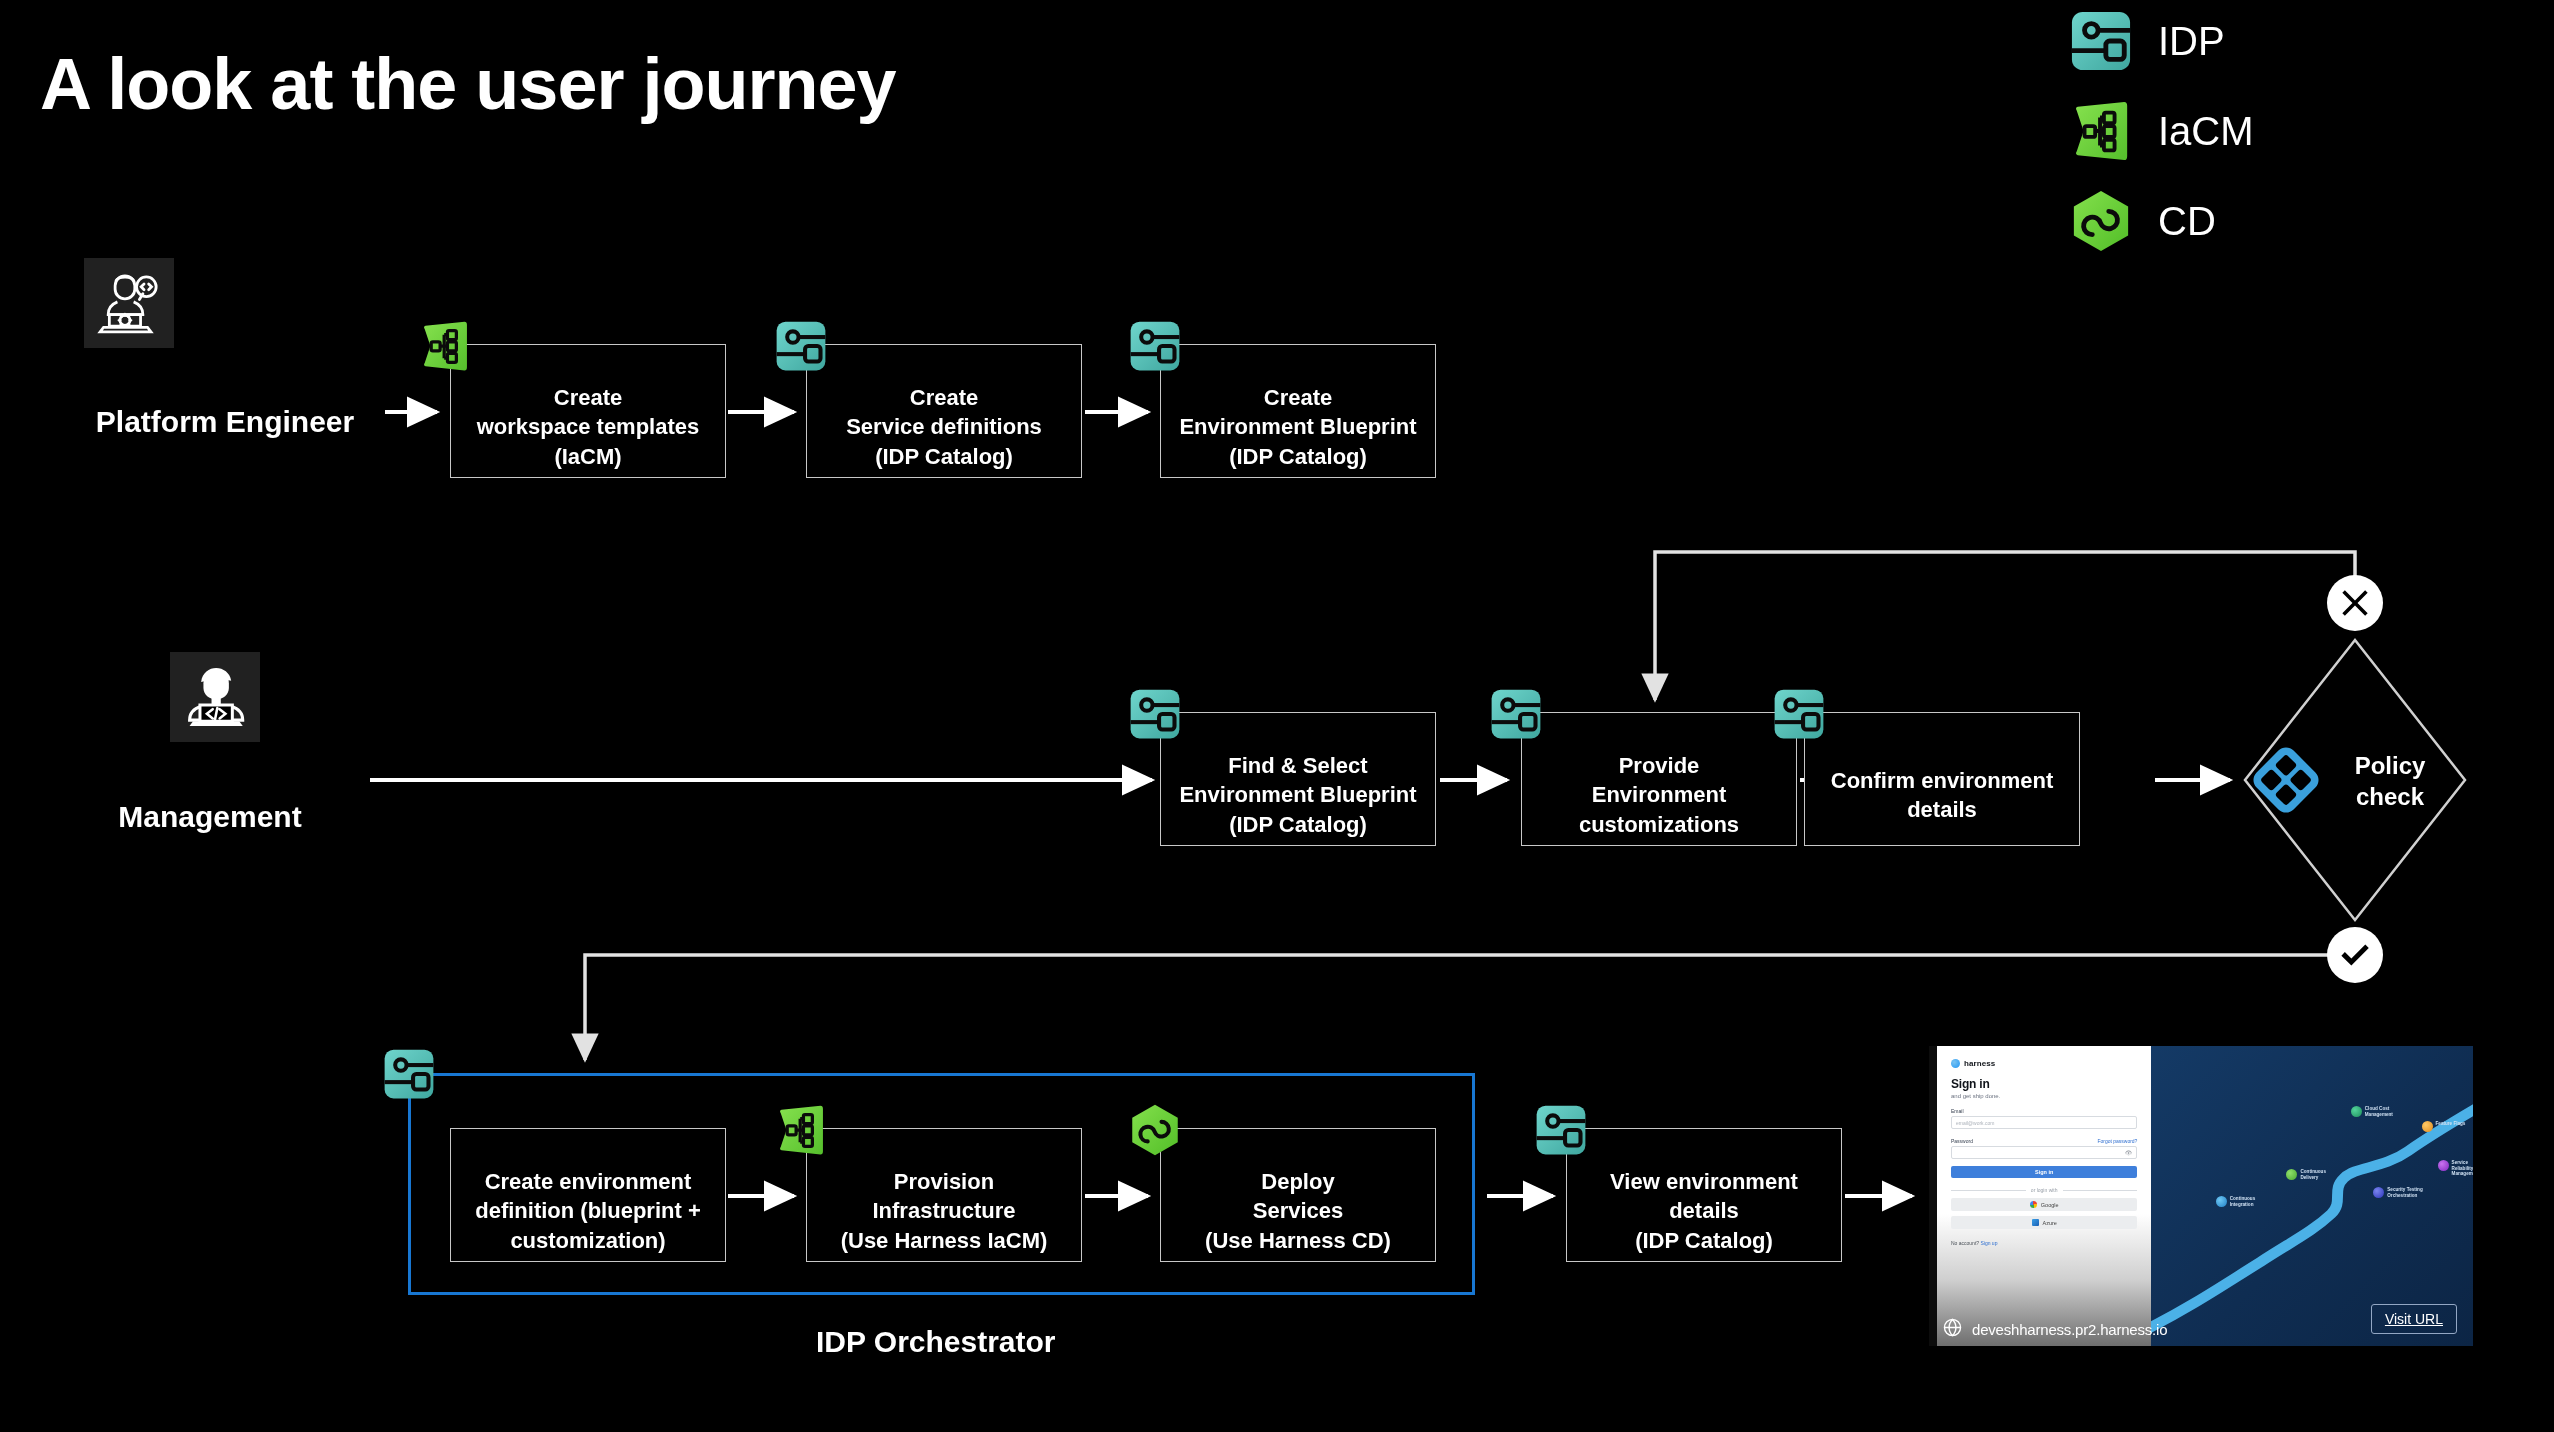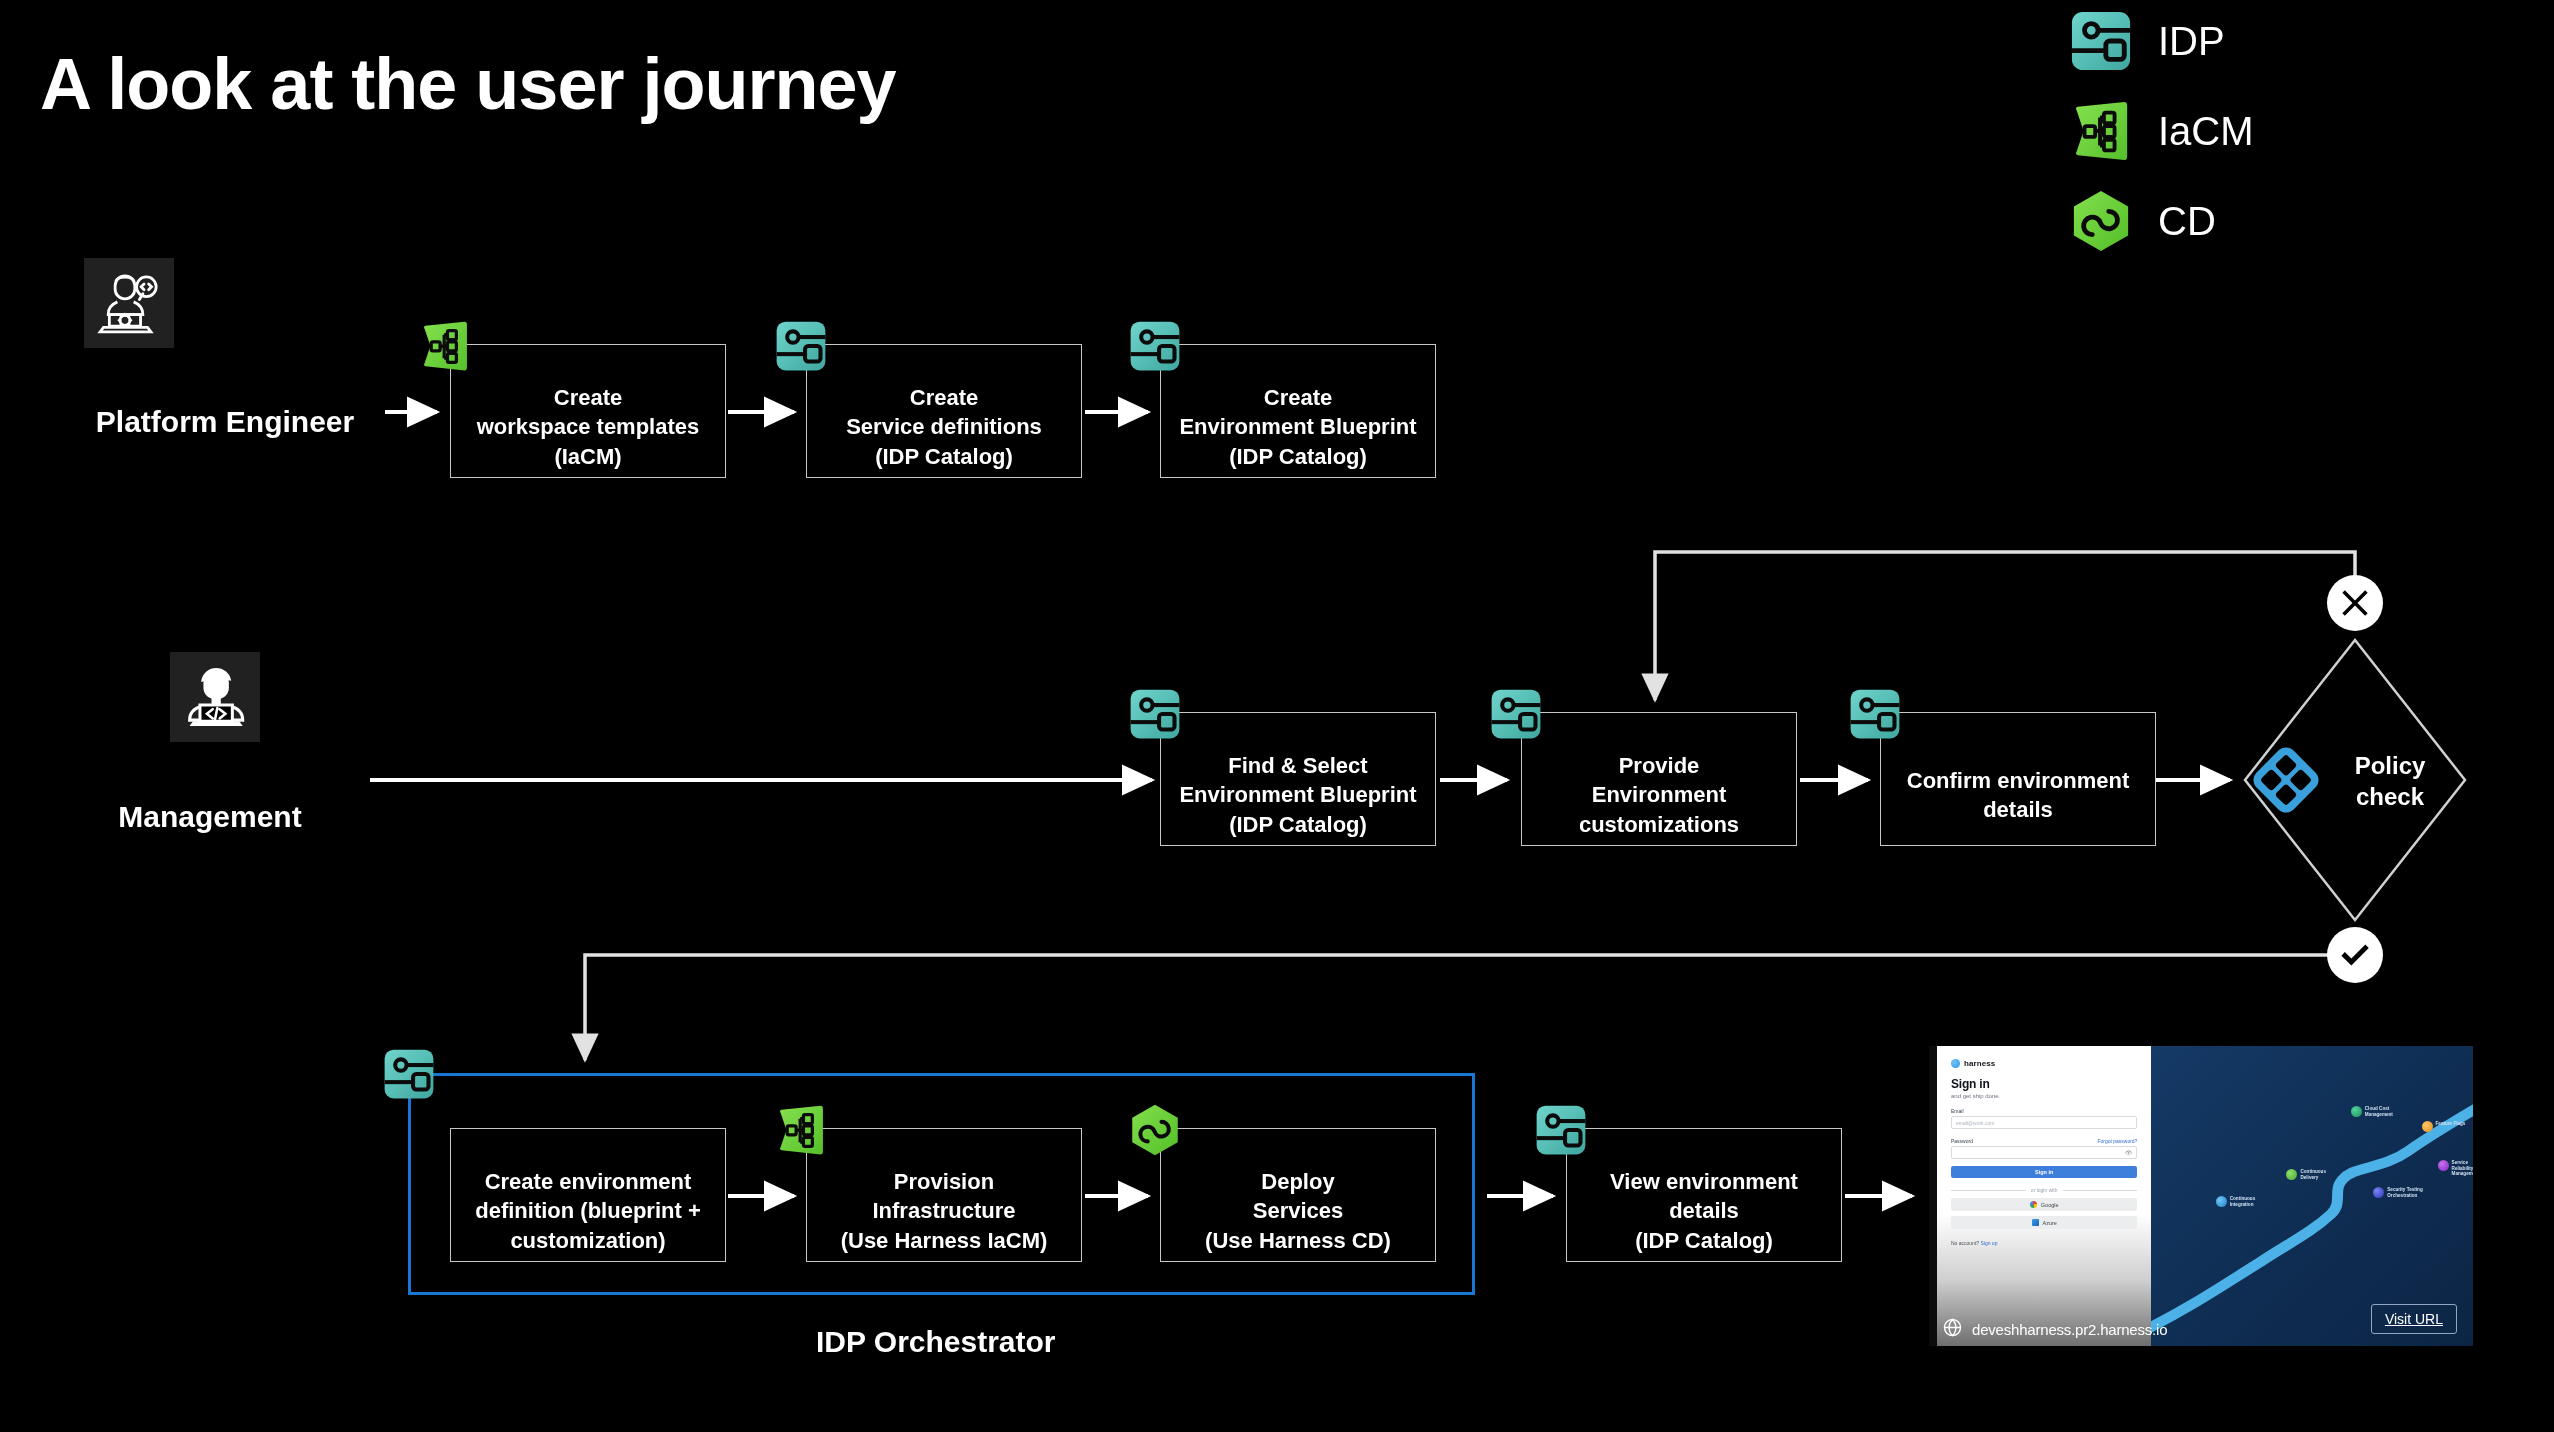--- a/index.html
+++ b/index.html
@@ -307,21 +307,21 @@
         <path d="M29 21 H62" stroke="#0b0b0b" stroke-width="5" fill="none"></path>
         <path d="M2 42 H37" stroke="#0b0b0b" stroke-width="5" fill="none"></path>
         <rect x="37" y="32" width="19" height="19" rx="4" fill="none" stroke="#0b0b0b" stroke-width="5"></rect>
       </svg>
     </span>
     <span class="txt">Provide
 Environment
 customizations</span>
   </div>
 
-  <div class="pbox" style="left:1880px;top:712px;width:276px;height:134px;">
+  <div class="pbox" style="left:1804px;top:712px;width:276px;height:134px;">
     <span class="box-badge" style="left:-32px;top:-25px;">
       <svg viewBox="0 0 64 64" width="52" height="52">
         <rect x="2" y="2" width="60" height="60" rx="11" fill="url(#b2)"></rect>
         <circle cx="22" cy="21" r="7" fill="none" stroke="#0b0b0b" stroke-width="5"></circle>
         <path d="M29 21 H62" stroke="#0b0b0b" stroke-width="5" fill="none"></path>
         <path d="M2 42 H37" stroke="#0b0b0b" stroke-width="5" fill="none"></path>
         <rect x="37" y="32" width="19" height="19" rx="4" fill="none" stroke="#0b0b0b" stroke-width="5"></rect>
       </svg>
     </span>
     <span class="txt">Confirm environment

